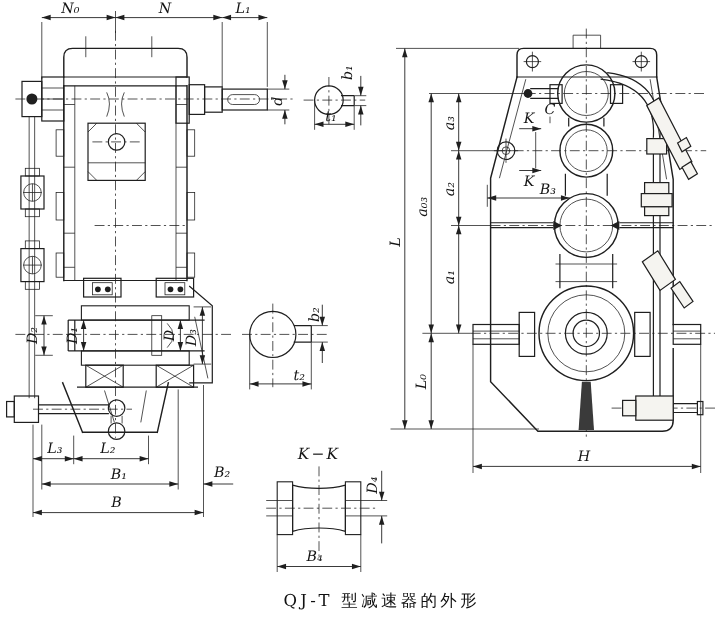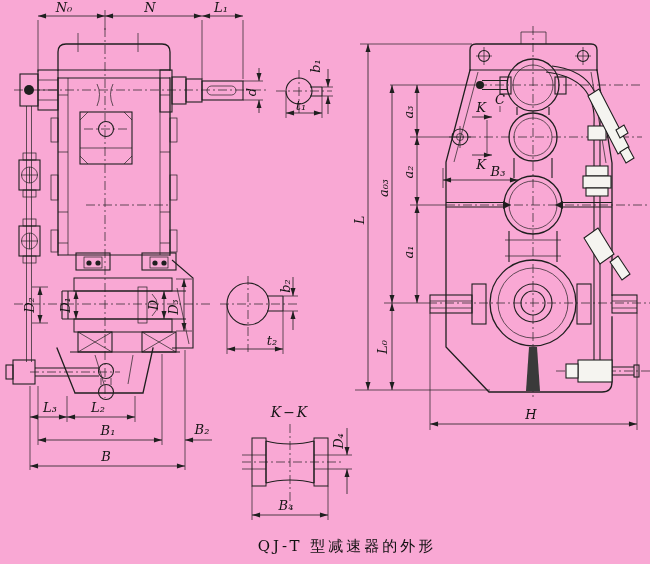--- a/index.html
+++ b/index.html
@@ -1,16 +1,16 @@
 <!DOCTYPE html>
 <html><head>
 <meta charset="utf-8">
 <style>
   html,body{margin:0;padding:0;background:#e9e8e4;}
-  .page{position:relative;width:650px;height:564px;background:#f9a8d4;overflow:hidden;
+  .page{position:relative;width:650px;height:564px;background:#ffffff;overflow:hidden;
         font-family:"DejaVu Serif","Liberation Serif",serif;}
   svg{position:absolute;left:0;top:0;}
   .ol{stroke:#1f1f1f;stroke-width:1.3;fill:none;stroke-linecap:square;}
   .md{stroke:#1f1f1f;stroke-width:1.1;fill:none;}
   .tn{stroke:#1f1f1f;stroke-width:.7;fill:none;}
   .cl{stroke:#1f1f1f;stroke-width:.7;fill:none;stroke-dasharray:9 3 2 3;}
   .dim{stroke:#1f1f1f;stroke-width:.8;fill:none;}
   .hatch{fill:url(#hat);stroke:#1f1f1f;stroke-width:1;}
   .bgfill{fill:#f5f4f0;stroke:#1f1f1f;stroke-width:1.1;}
   text{fill:#141414;font-family:"DejaVu Serif","Liberation Serif",serif;

